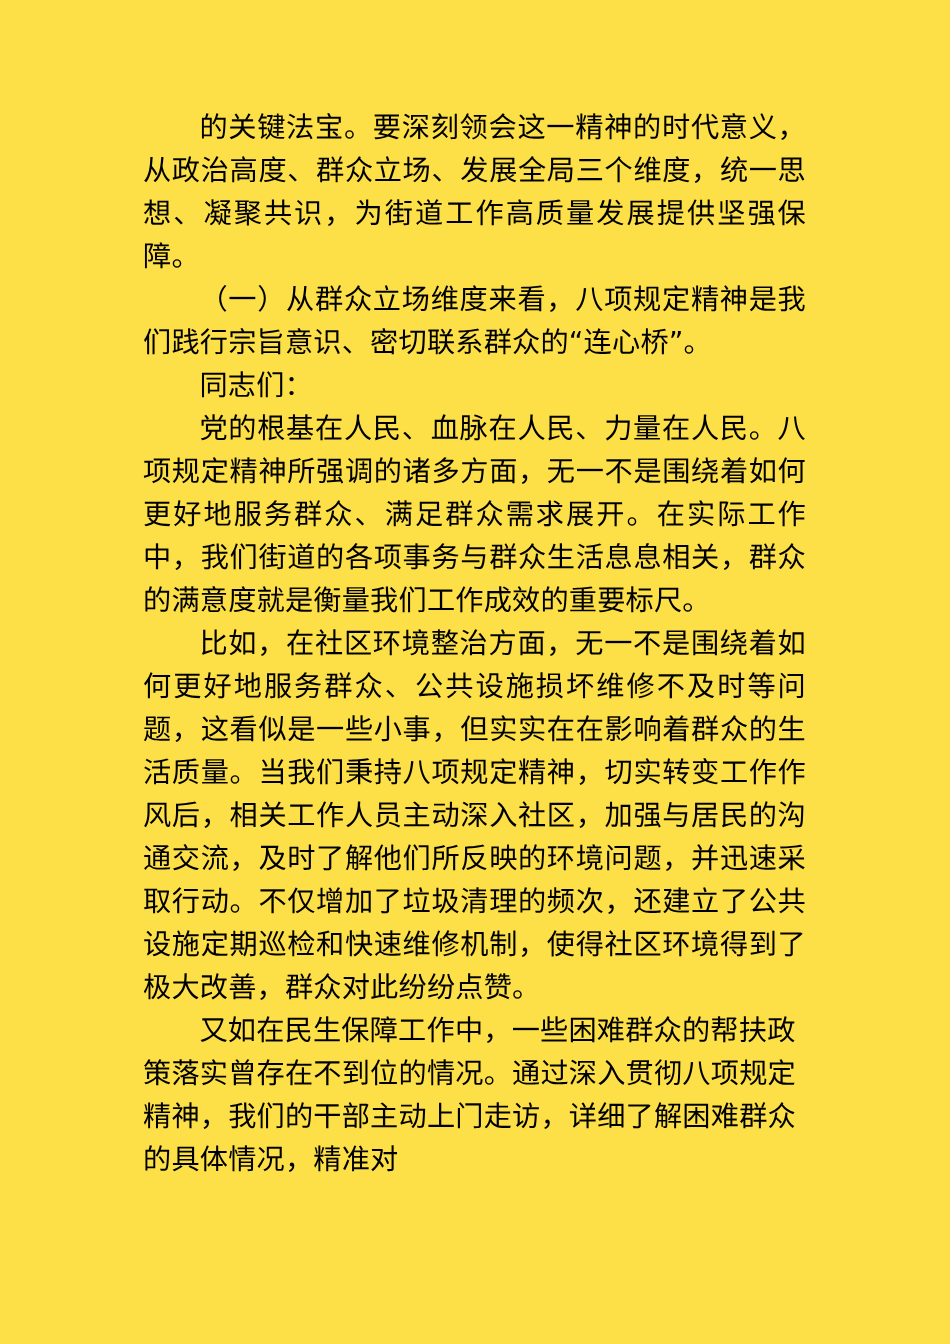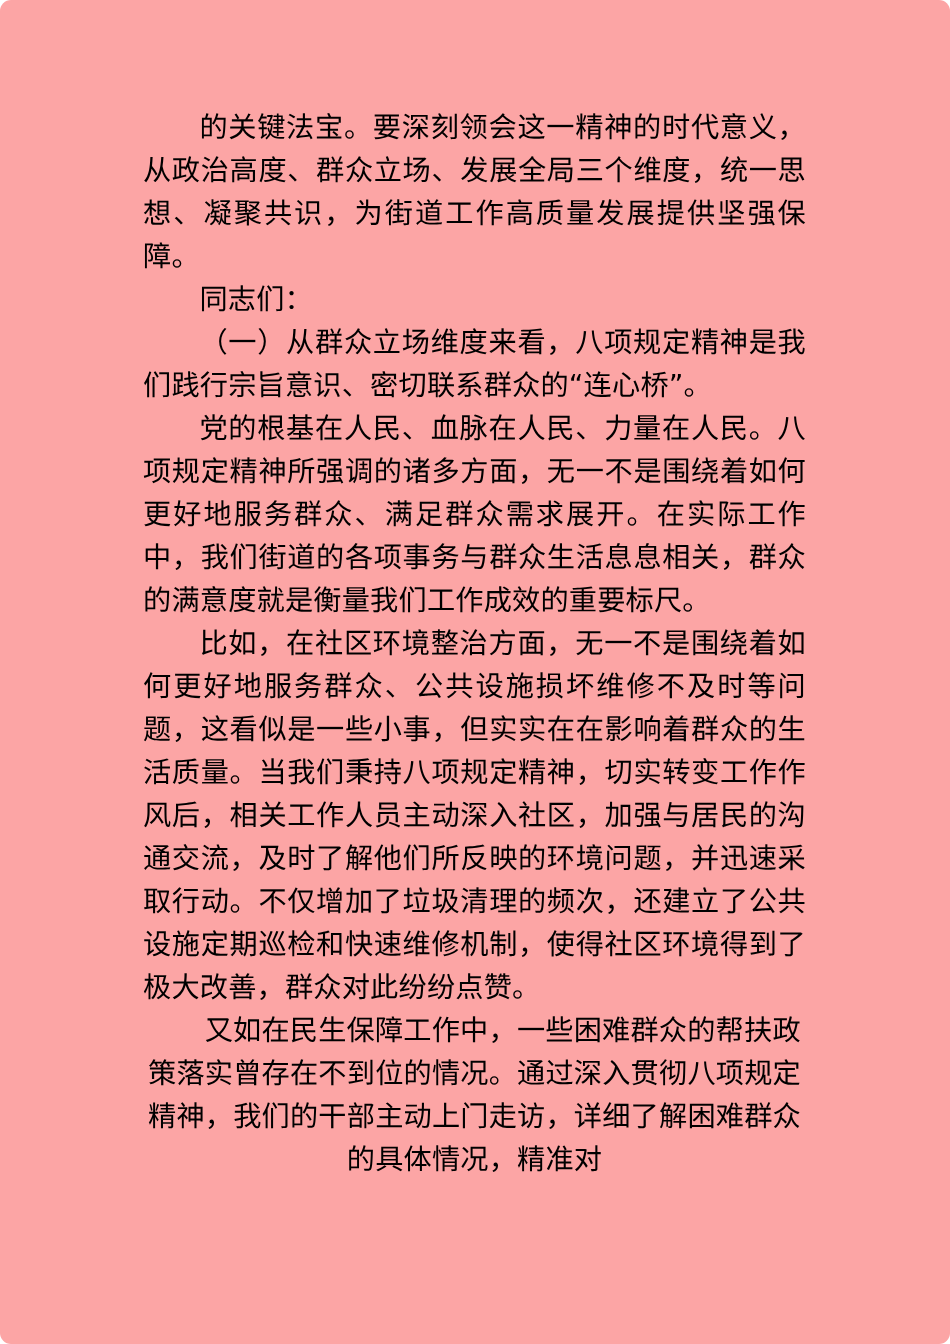--- a/index.html
+++ b/index.html
@@ -8,24 +8,23 @@
     padding: 0;
     background: #ffffff;
   }
   body {
     font-family: "DejaVu Sans", "Liberation Sans", sans-serif;
   }
   .page {
     position: relative;
     width: 950px;
     height: 1344px;
-    background: #fca5a5;
+    background: #fde047;
     overflow: hidden;
     box-sizing: border-box;
-    border-radius: 11px;
   }
   .doc-body {
     position: absolute;
     left: 143px;
     top: 106px;
     width: 663px;
   }
   .para {
     margin: 0;
     padding: 0;
@@ -34,28 +33,28 @@
     color: #000000;
     text-align: justify;
     text-justify: inter-character;
     text-indent: 2em;
     letter-spacing: 0.2px;
     font-weight: 400;
     word-break: break-all;
     -webkit-font-smoothing: antialiased;
   }
   .para:last-child {
-    text-align: center;
+    text-align: left;
   }
 </style>
 </head>
 <body>
 
 <div class="page">
   <div class="doc-body">
     <p class="para">的关键法宝。要深刻领会这一精神的时代意义，从政治高度、群众立场、发展全局三个维度，统一思想、凝聚共识，为街道工作高质量发展提供坚强保障。</p>
+    <p class="para">（一）从群众立场维度来看，八项规定精神是我们践行宗旨意识、密切联系群众的“连心桥”。</p>
     <p class="para">同志们：</p>
-    <p class="para">（一）从群众立场维度来看，八项规定精神是我们践行宗旨意识、密切联系群众的“连心桥”。</p>
     <p class="para">党的根基在人民、血脉在人民、力量在人民。八项规定精神所强调的诸多方面，无一不是围绕着如何更好地服务群众、满足群众需求展开。在实际工作中，我们街道的各项事务与群众生活息息相关，群众的满意度就是衡量我们工作成效的重要标尺。</p>
     <p class="para">比如，在社区环境整治方面，无一不是围绕着如何更好地服务群众、公共设施损坏维修不及时等问题，这看似是一些小事，但实实在在影响着群众的生活质量。当我们秉持八项规定精神，切实转变工作作风后，相关工作人员主动深入社区，加强与居民的沟通交流，及时了解他们所反映的环境问题，并迅速采取行动。不仅增加了垃圾清理的频次，还建立了公共设施定期巡检和快速维修机制，使得社区环境得到了极大改善，群众对此纷纷点赞。</p>
     <p class="para">又如在民生保障工作中，一些困难群众的帮扶政策落实曾存在不到位的情况。通过深入贯彻八项规定精神，我们的干部主动上门走访，详细了解困难群众的具体情况，精准对</p>
   </div>
 </div>
 
 </body></html>

